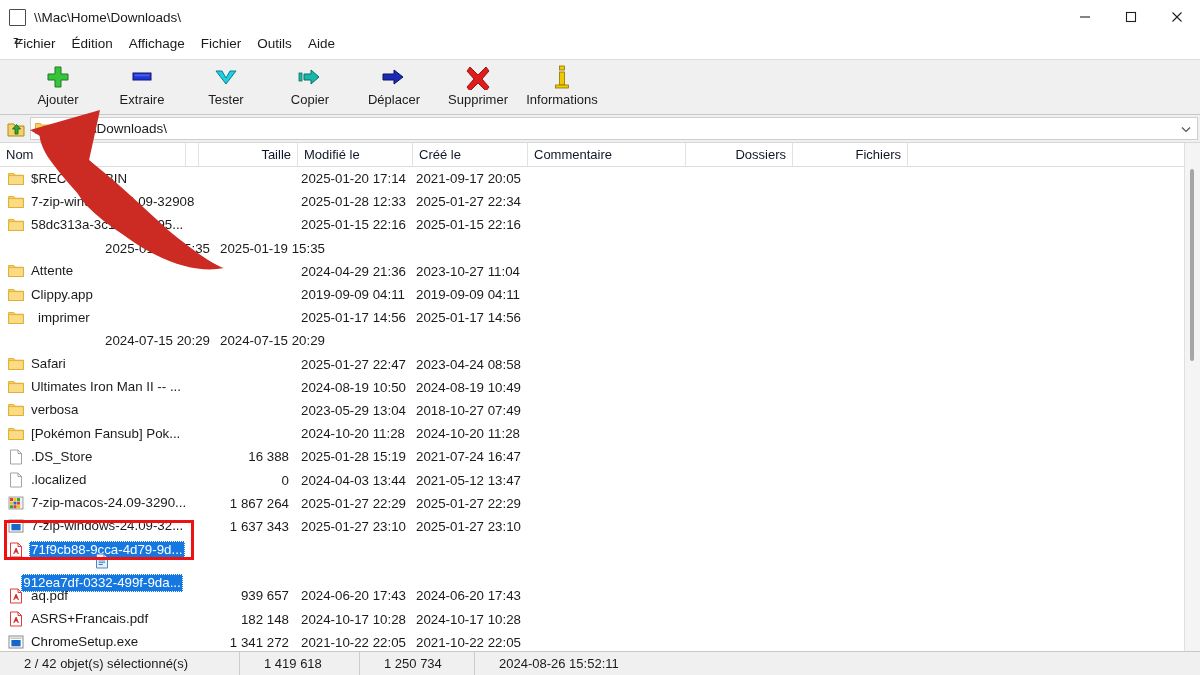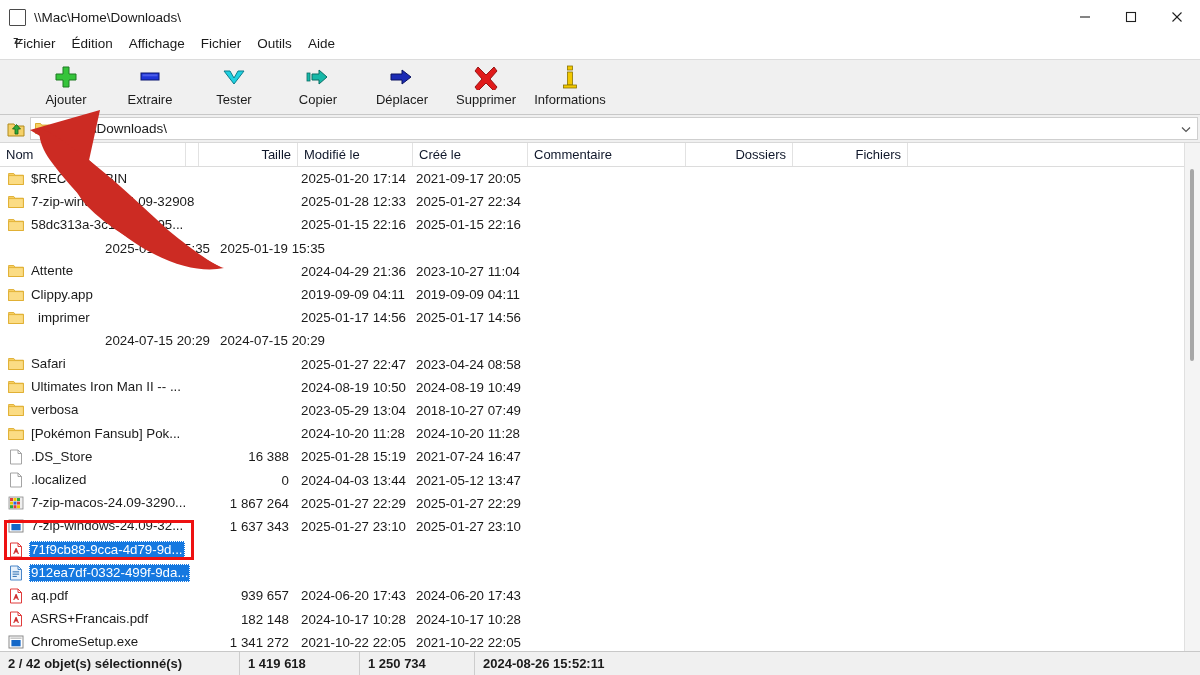--- a/index.html
+++ b/index.html
@@ -93,21 +93,21 @@
 
   
   .toolbar {
     height: 56px;
     min-height: 56px;
     background: #f0f0f0;
     border-top: 1px solid #dcdcdc;
     border-bottom: 1px solid #c8c8c8;
     display: flex;
     align-items: flex-start;
-    padding-left: 24px;
+    padding-left: 16px;
     box-sizing: border-box;
   }
   .tb-btn {
     width: 84px;
     height: 54px;
     display: flex;
     flex-direction: column;
     align-items: center;
     justify-content: flex-start;
     padding-top: 4px;
@@ -281,25 +281,24 @@
     display: flex;
     align-items: center;
     box-sizing: border-box;
   }
   .sb-cell {
     font-size: 13px;
     color: #1b1b1b;
     height: 24px;
     display: flex;
     align-items: center;
-    padding-left: 8px;
+    padding-left: 24px;
     box-sizing: border-box;
     border-right: 1px solid #cdcdcd;
     white-space: nowrap;
-    font-weight: bold;
   }
   .sb-cell.last { border-right: none; flex: 1; }
 
   
   .annot {
     position: absolute;
     left: 0; top: 0;
     width: 1200px; height: 675px;
     pointer-events: none;
   }
@@ -706,21 +705,21 @@
             <span class="name-hl">71f9cb88-9cca-4d79-9d...</span>
           </div>
           <div class="cell right" style="width: 99px;">1 250 734</div>
           <div class="cell" style="width: 115px;">2024-08-26 15:52</div>
           <div class="cell" style="width: 115px;">2024-08-26 15:52</div>
           <div class="cell" style="width: 158px;"></div>
           <div class="cell right" style="width: 107px;"></div>
           <div class="cell right" style="width: 115px;"></div>
         </div>
         <div class="row selected">
-          <div class="cell-name" style="width: 196px;">
+          <div class="cell-name" style="width: 196px; flex-direction: column;">
             <svg class="ico" viewBox="0 0 16 16" width="16" height="16">
               <path d="M2.5 1 h7.5 l3.5 3.5 v10.5 h-11 z" fill="#e8f1fb" stroke="#4a86c8" stroke-width="1"></path>
               <path d="M10 1 v3.5 h3.5" fill="none" stroke="#4a86c8" stroke-width="1"></path>
               <rect x="4.6" y="6.3" width="6.5" height="1.1" fill="#3d7ab8"></rect>
               <rect x="4.6" y="8.6" width="6.5" height="1.1" fill="#3d7ab8"></rect>
               <rect x="4.6" y="10.9" width="4.2" height="1.1" fill="#3d7ab8"></rect>
             </svg>
             <span class="name-hl">912ea7df-0332-499f-9da...</span>
           </div>
           <div class="cell right" style="width: 99px;">168 884</div>

